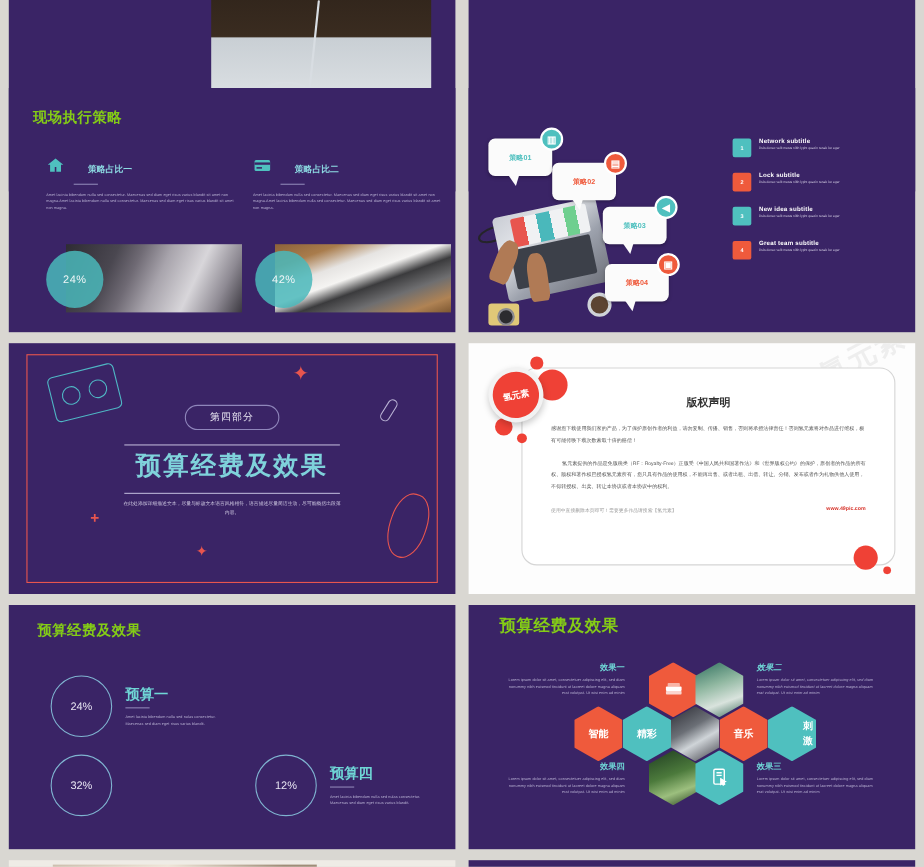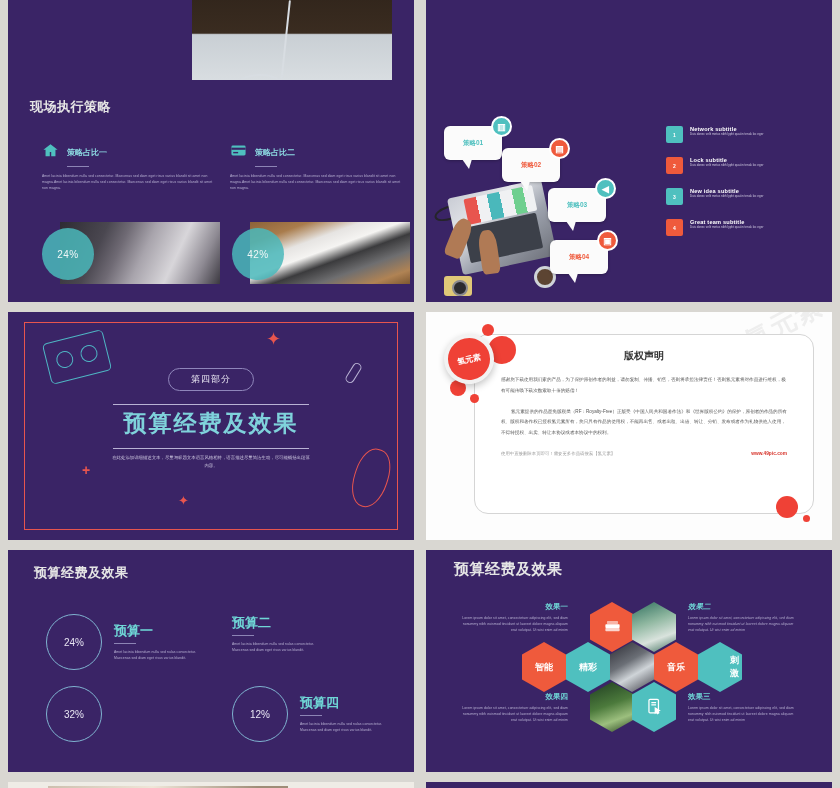--- a/index.html
+++ b/index.html
@@ -15,21 +15,21 @@
     background: #d9d7d2;
   }
   .slide {
     position: absolute;
     overflow: hidden;
     background: #3a2465;
   }
   
   .purple { background: #3a2466; }
   .slide-title {
-    color: #e5e5e5;
+    color: #84cc16;
     font-size: 13px;
     font-weight: bold;
     letter-spacing: .5px;
   }
   .tiny {
     color: #b9b2d4;
     font-size: 3.4px;
     line-height: 1.75;
     letter-spacing: .1px;
   }
@@ -61,21 +61,21 @@
   #slideB { left: 426px; top: -54px; width: 406px; height: 228px; }
   #slideB .col { position:absolute; top:170px; width:112px; }
   #slideB .icoline { display:flex; align-items:flex-start; gap:7px; }
   #slideB .ico { width:16px; height:16px; flex:0 0 16px; }
   #slideB .hd { color:#7fd9e0; font-size:7.5px; font-weight:bold; }
 
   
   #slideC { left: 8px; top: 80px; width: 406px; height: 222px; }
   #slideC .hdr { position:absolute; left:22px; top:18px; }
   #slideC .blk { position:absolute; top:62px; width:172px; }
-  #slideC .blk .row { display:flex; align-items:center; gap:8px; }
+  #slideC .blk .row { display:flex; align-items:center; gap:21px; }
   #slideC .blk .label { color:#8ddbe3; font-size:8px; font-weight:bold; }
   #slideC .blk p { margin-top:7px; }
   #slideC .imgbox { position:absolute; top:142px; width:160px; height:62px; }
   #slideC .circ {
     position:absolute; left:-18px; top:6px; width:52px; height:52px;
     border-radius:50%; background:rgba(74,184,187,.85);
     display:flex; align-items:center; justify-content:center;
     color:#eef6f7; font-size:10px; letter-spacing:.5px;
   }
   .ph-office {
@@ -191,21 +191,21 @@
     transform: rotate(18deg);
   }
   .plus { color:#e8554e; font-size:14px; font-weight:bold; }
 
   
   #slideF { left:426px; top:312px; width:406px; height:228px; background:#fdfdfd; }
   #slideF .card {
     position:absolute; left:48px; top:22px; right:18px; bottom:26px;
     border:1px solid #d5d5d5; border-radius:14px; background:#fff;
   }
-  #slideF h3 { text-align:center; margin-top:14px; color:#333; font-size:10px; font-weight:bold; }
+  #slideF h3 { text-align:center; margin-top:24px; color:#333; font-size:10px; font-weight:bold; }
   #slideF p { color:#555; font-size:4.6px; line-height:2.35; margin:0 26px; }
   #slideF .p1 { margin-top:12px; }
   #slideF .p2 { margin-top:10px; text-indent: 10px; }
   #slideF .foot {
     margin:12px 26px 0; display:flex; justify-content:space-between; align-items:center;
   }
   #slideF .foot span { color:#9a9a9a; font-size:4.4px; }
   #slideF .foot a { color:#d7352c; font-size:4.8px; font-weight:bold; text-decoration:none; }
   .dot { position:absolute; border-radius:50%; background:#ef4136; }
   #slideF .badge {
@@ -460,25 +460,20 @@
     <div class="item" style="left:38px; top:64px;">
       <div class="ring">24%</div>
       <div>
         <div class="it-h">预算一</div>
         <div class="ul-line"></div>
         <p class="tiny it-b">Amet lacinia bibendum nulla sed nulas consectetur. Maecenas sed diam eget risus varius blandit.</p>
       </div>
     </div>
 
     <div class="item" style="left:224px; top:64px;">
-      <div>
-        <div class="it-h">预算二</div>
-        <div class="ul-line"></div>
-        <p class="tiny it-b">Amet lacinia bibendum nulla sed nulas consectetur. Maecenas sed diam eget risus varius blandit.</p>
-      </div>
     </div>
 
     <div class="item" style="left:38px; top:136px;">
       <div class="ring">32%</div>
     </div>
 
     <div class="item" style="left:224px; top:136px;">
       <div class="ring">12%</div>
       <div>
         <div class="it-h">预算四</div>

